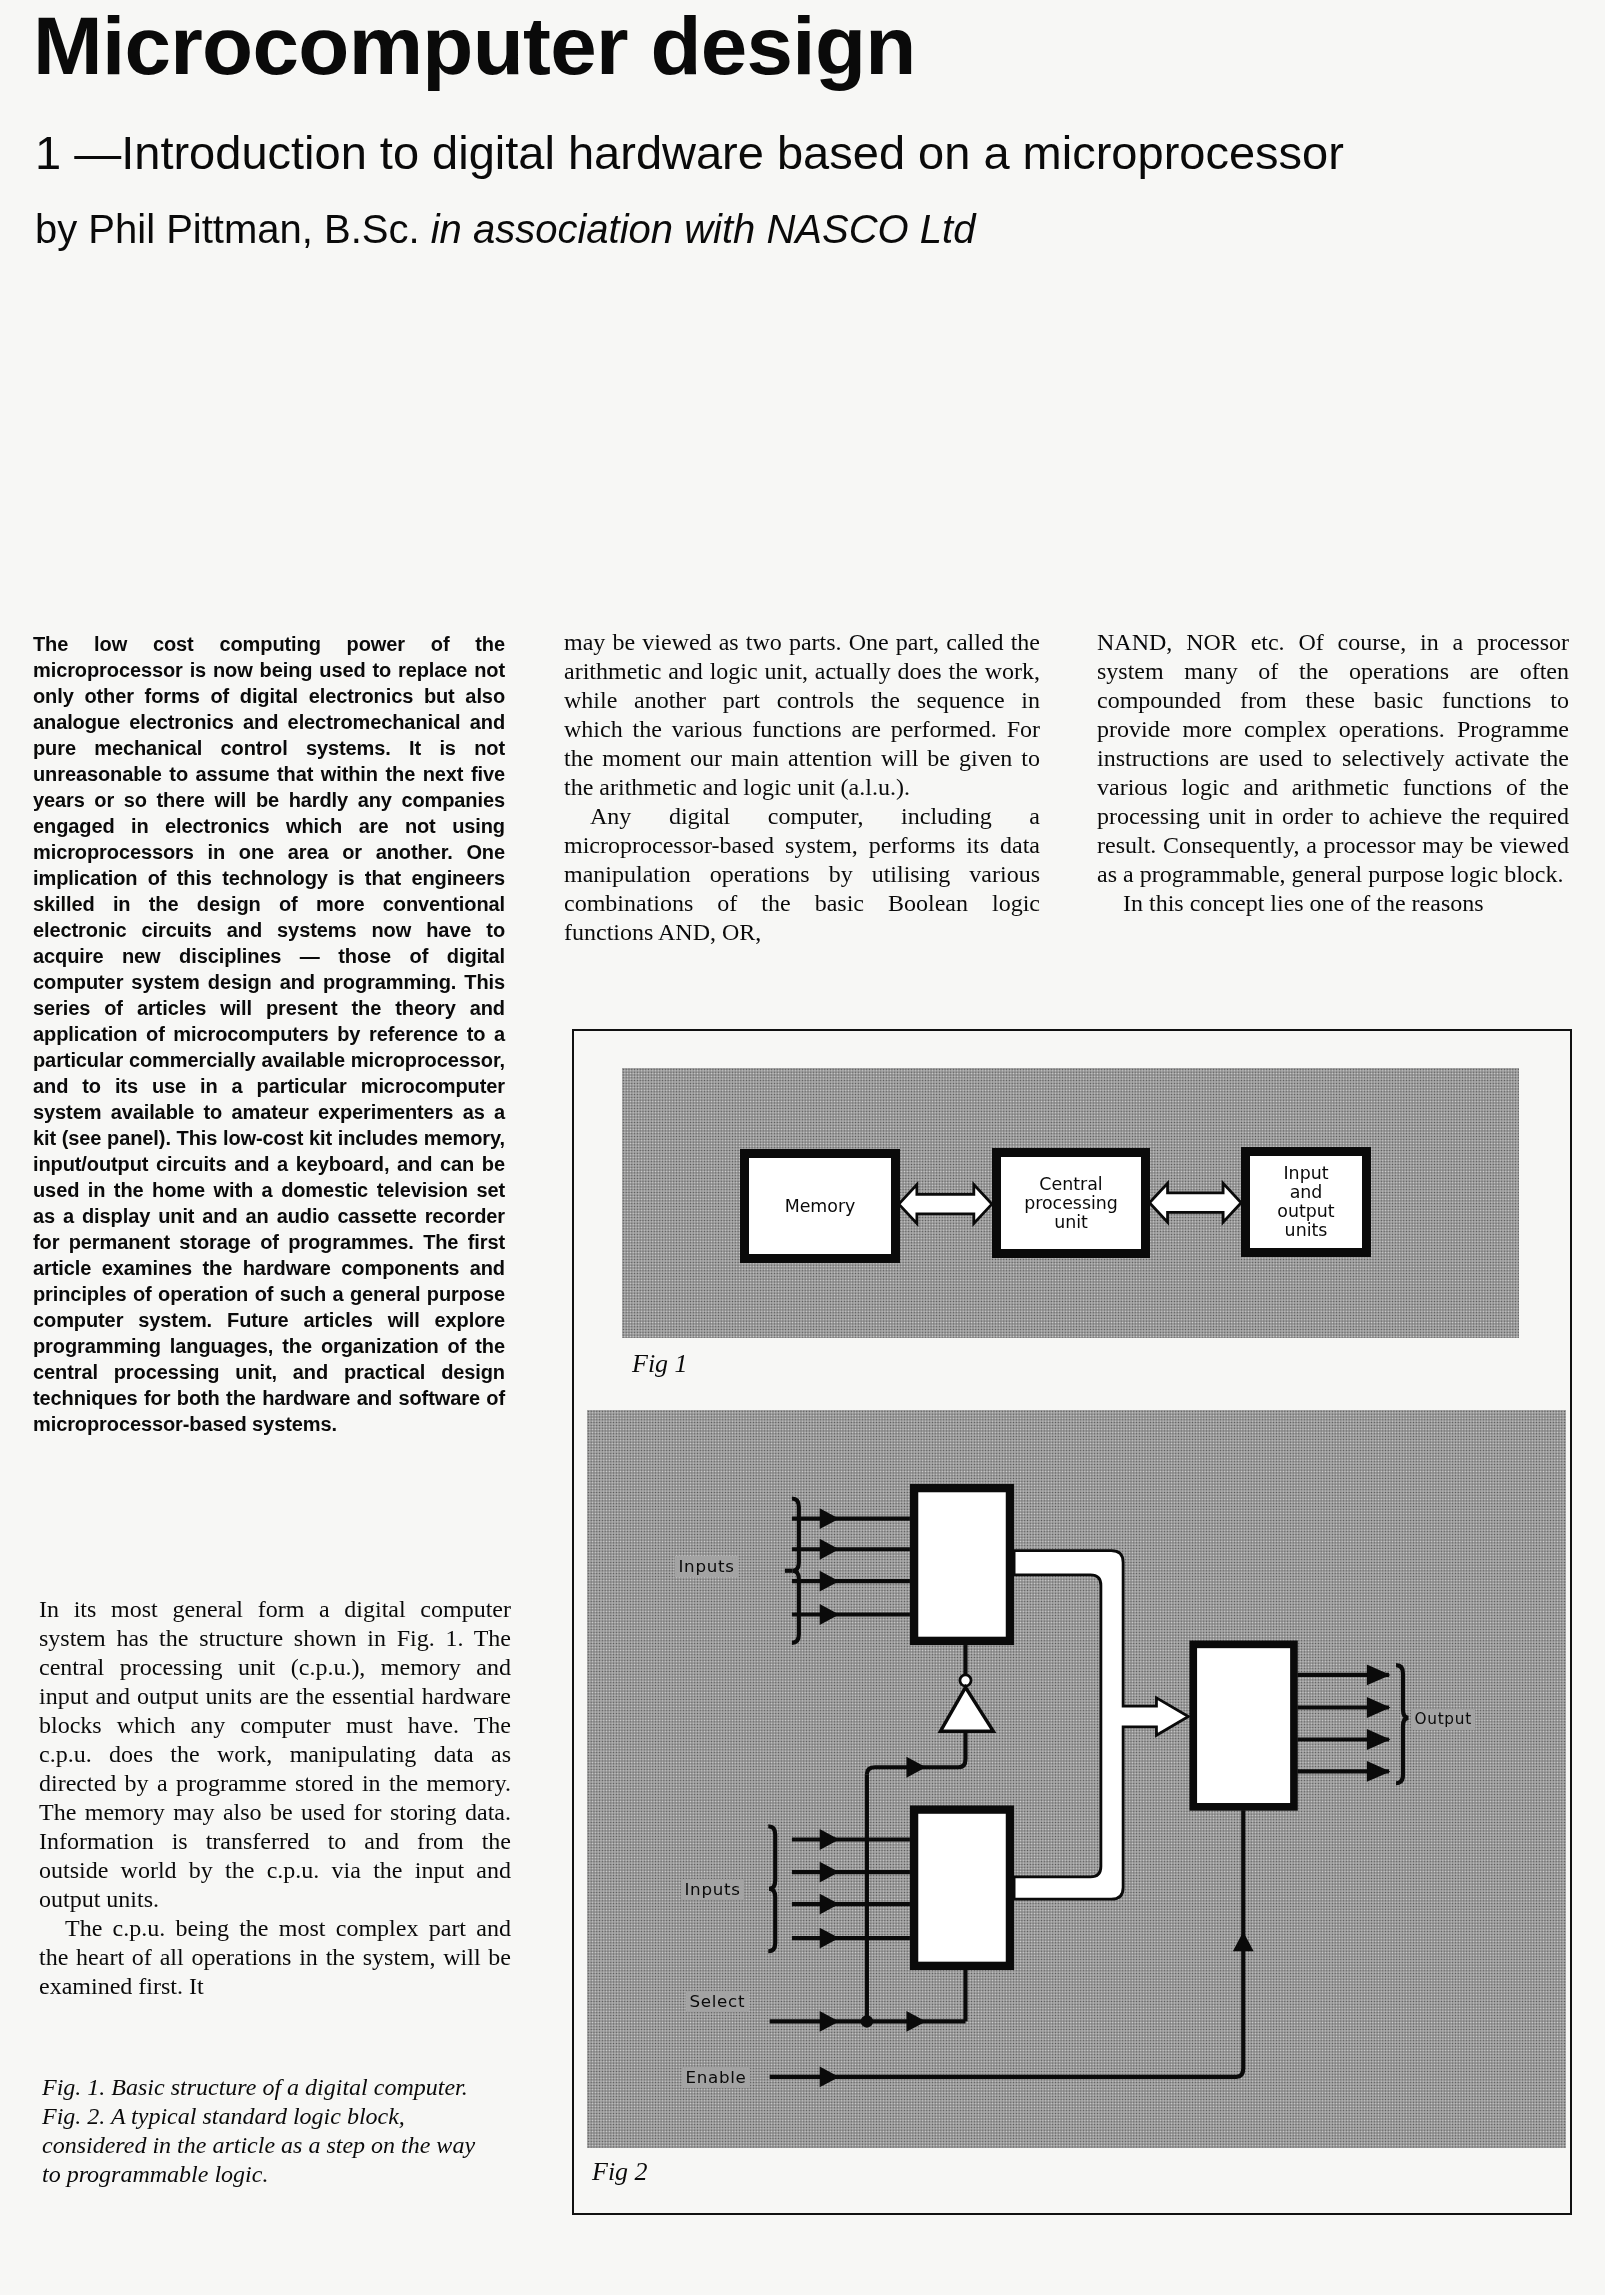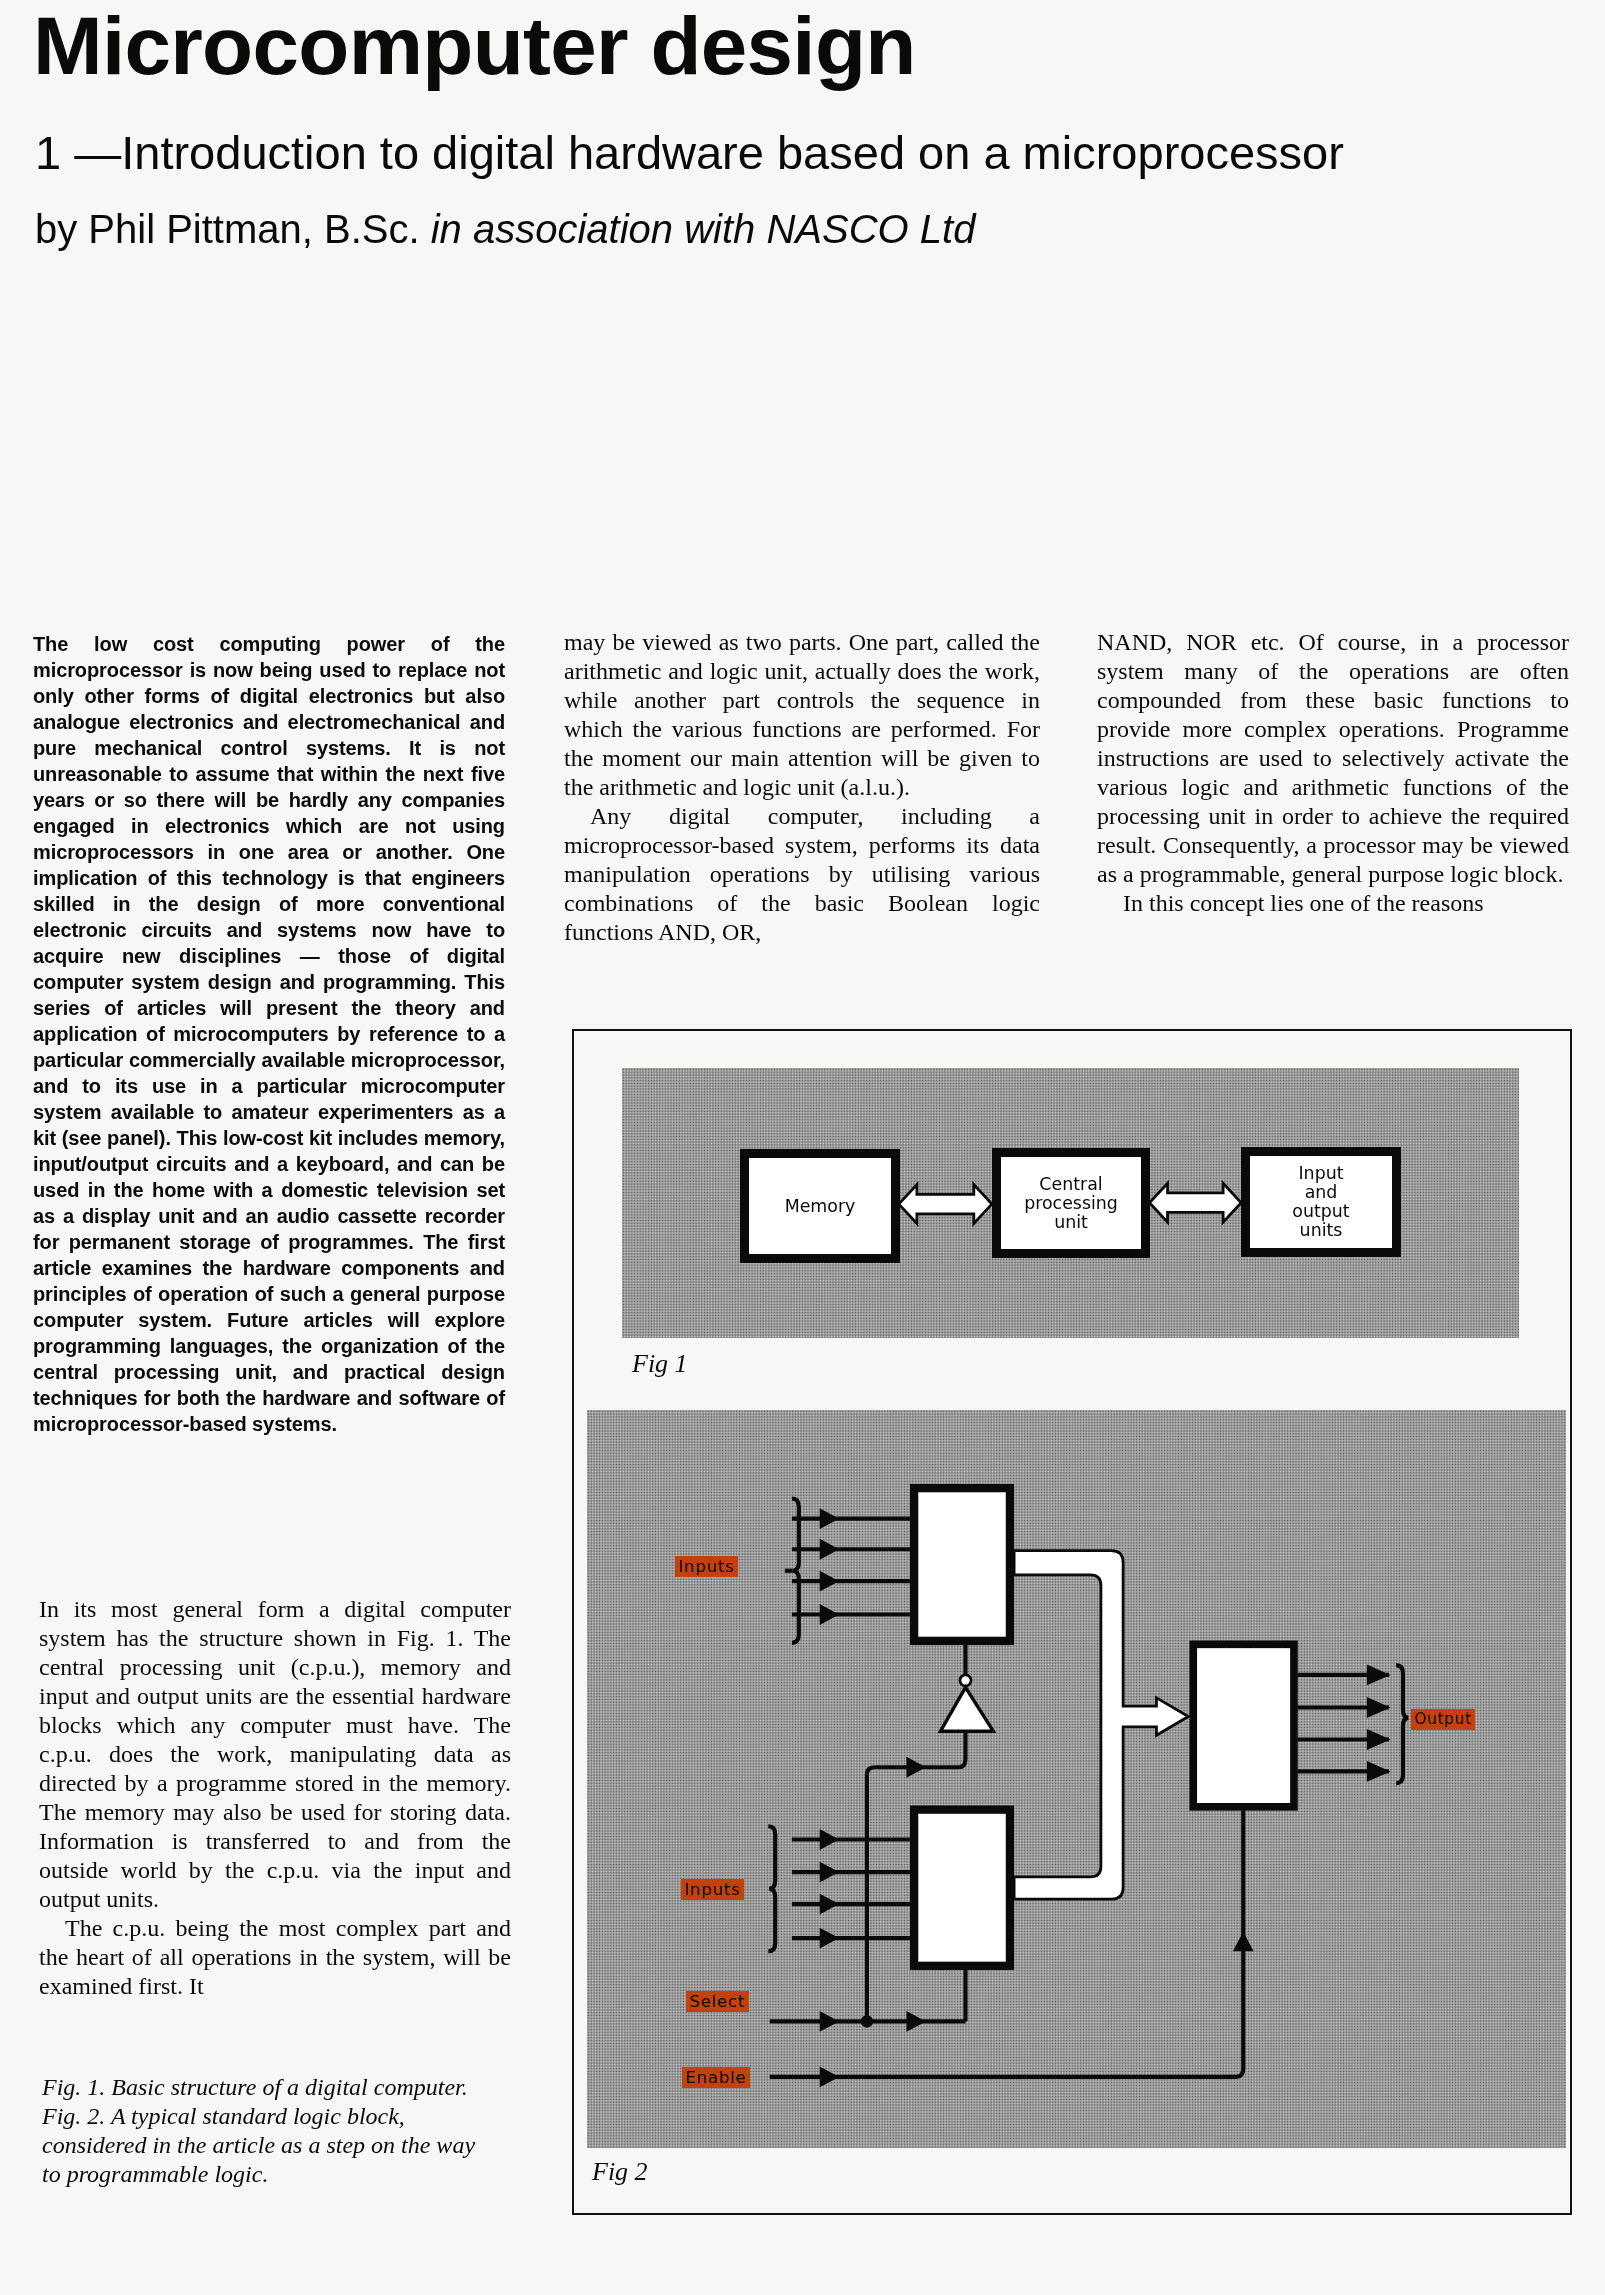--- a/index.html
+++ b/index.html
@@ -64,21 +64,21 @@
   .fig1-label { left: 596px; top: 1349px; margin-left: 36px; }
   .fig2-label { left: 592px; top: 2157px; }
   .f1-box {
     background: #fff; border: 9.7px solid #0a0a0a; box-sizing: border-box;
     display: flex; align-items: center; justify-content: center; text-align: center;
     font-family: "DejaVu Sans", sans-serif; font-size: 17.4px; line-height: 19px;
   }
   .f1-box span { display: block; }
   svg { position: absolute; left: 0; top: 0; }
   .f2-label {
-    position: absolute; background: #c2410c; padding: 0 3.5px;
+    position: absolute; background: #a3a3a3; padding: 0 3.5px;
     font-family: "DejaVu Sans", sans-serif; font-size: 16.7px; line-height: 21px;
     letter-spacing: 0.7px;
   }
 </style>
 </head>
 <body>
 
 <h1 class="abs title">Microcomputer design</h1>
 <h2 class="abs subtitle">1 —Introduction to digital hardware based on a microprocessor</h2>
 <div class="abs byline">
@@ -122,21 +122,21 @@
       <span>Memory</span>
     </div>
 </div>
 <div class="abs f1-box" style="left:992px;top:1148px;width:158px;height:110px;">
   <div>
     <span>Central</span>
     <span>processing</span>
     <span>unit</span>
   </div>
 </div>
-<div class="abs f1-box" style="left:1241px;top:1147px;width:160px;height:110px;">
+<div class="abs f1-box" style="left:1241px;top:1147px;width:130px;height:110px;">
   <div>
     <span>Input</span>
     <span>and</span>
     <span>output</span>
     <span>units</span>
   </div>
 </div>
 <div class="abs fig-label fig1-label">Fig 1</div>
 
 <div class="abs halftone fig2-bg"></div>

